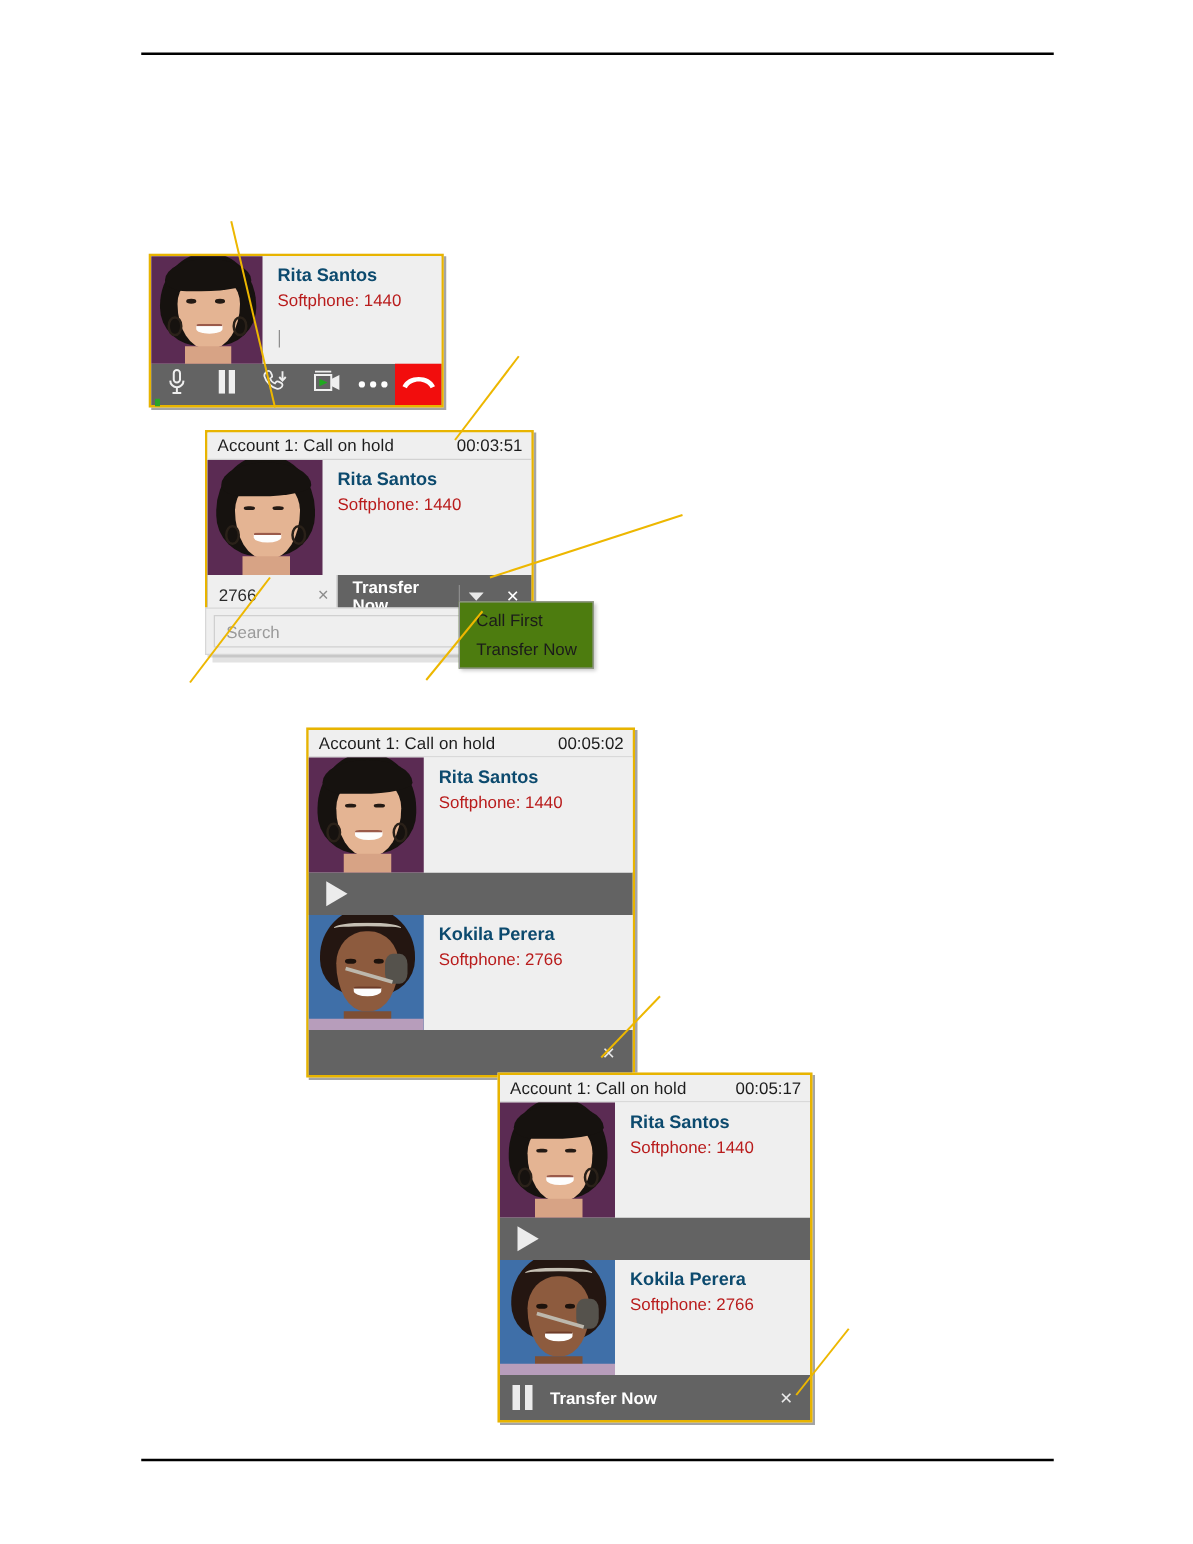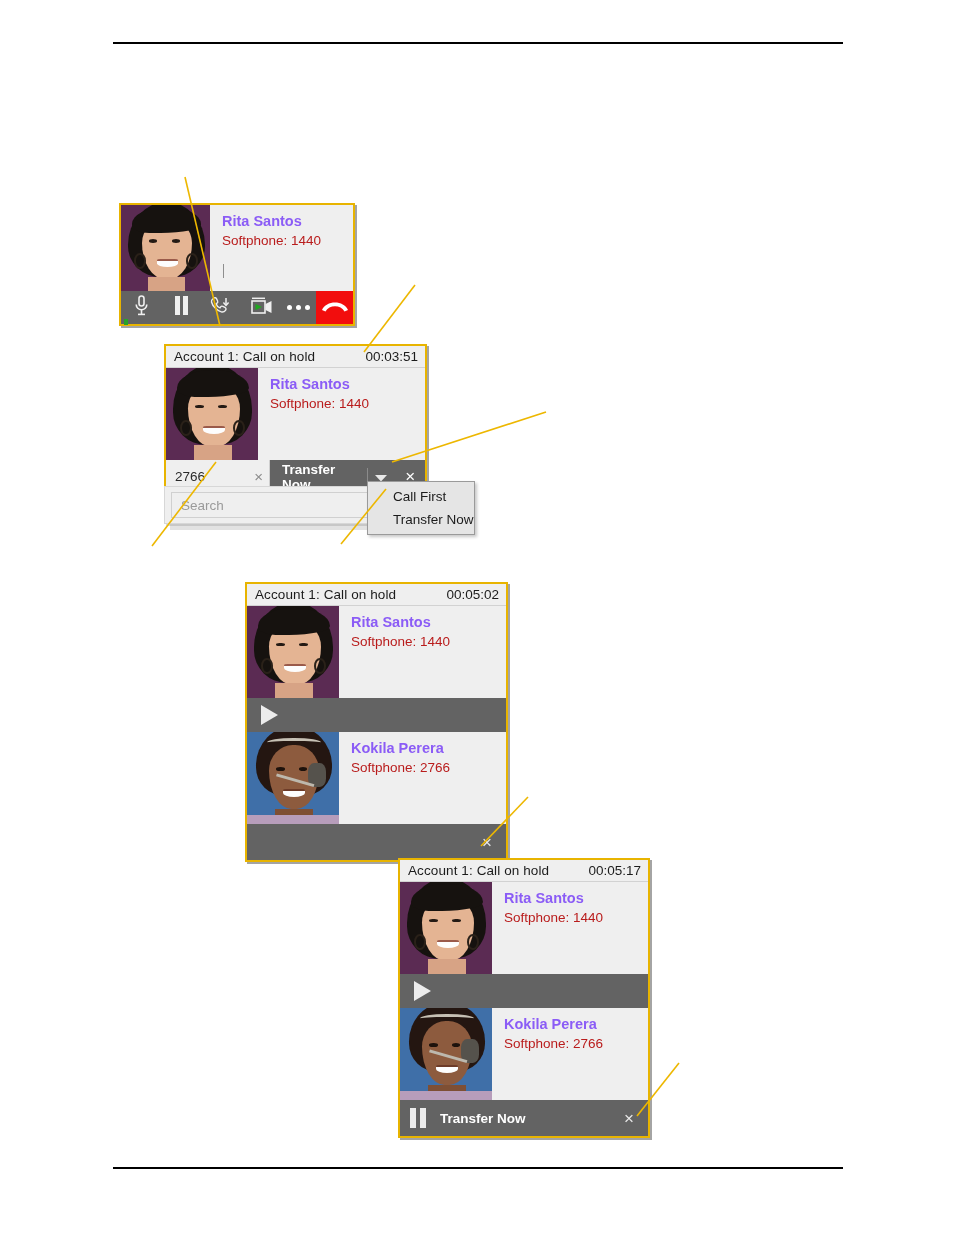--- a/index.html
+++ b/index.html
@@ -167,21 +167,21 @@
 
   .contact-info {
     flex: 1 1 auto;
     background: #efefef;
     padding: 7px 0 0 12px;
     min-width: 0;
   }
   .contact-name {
     font-weight: bold;
     font-size: 14.5px;
-    color: #8b5cf6;
+    color: #0c4a6e;
     line-height: 1.35;
   }
   .contact-sub {
     font-size: 13.5px;
     color: #b91c1c;
     line-height: 1.4;
   }
   .caret {
     display:block;
     width: 1px; height: 14px;
@@ -283,24 +283,24 @@
   .search-shadow {
     position:absolute; left:170px; top:524px;
     width:265px; height:6px; background:#e2e2e2;
   }
 
   
   .dropdown {
     position: absolute;
     left: 367px; top: 481px;
     width: 108px;
-    background: #e5e5e5;
+    background: #4d7c0f;
     border: 1px solid #9a9a9a;
     box-shadow: 2px 2px 3px rgba(0,0,0,.22);
-    padding: 3px 12px;
+    padding: 3px 0;
   }
   .dd-item {
     font-size: 13.5px;
     color: #1b1b1b;
     padding: 4px 0 4px 13px;
     white-space: nowrap;
   }
 
   
   .resume-bar {

